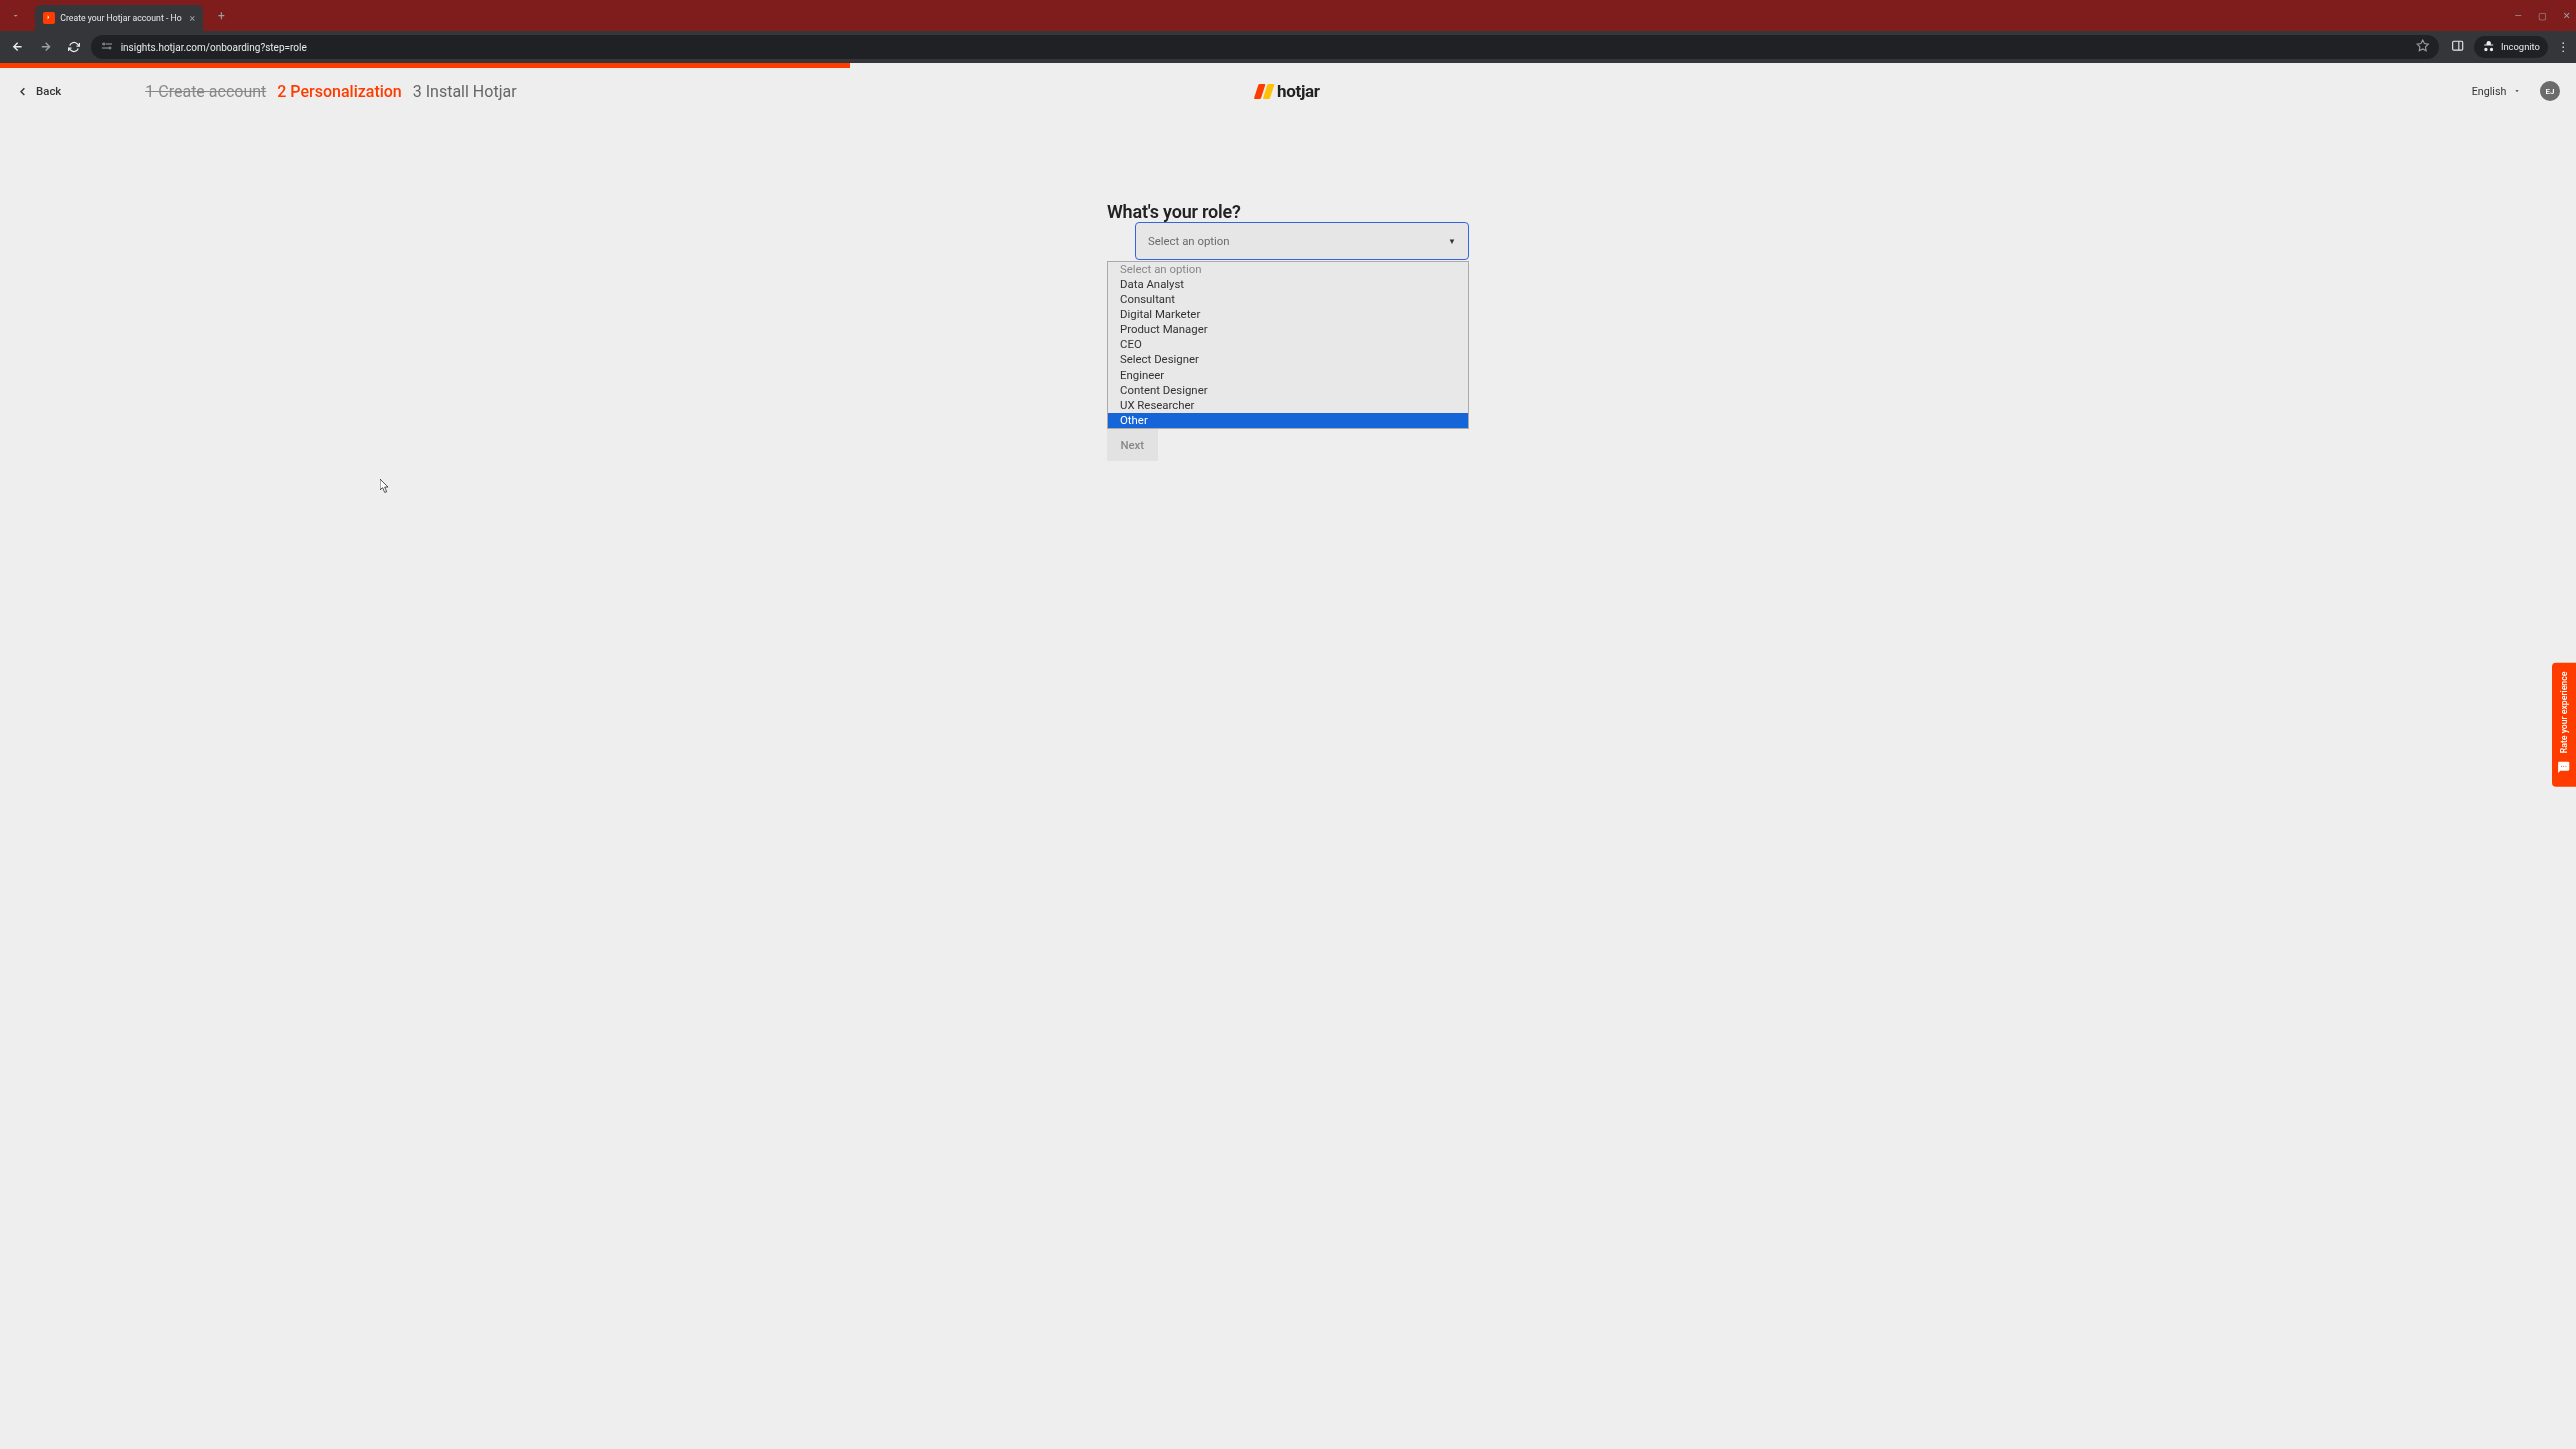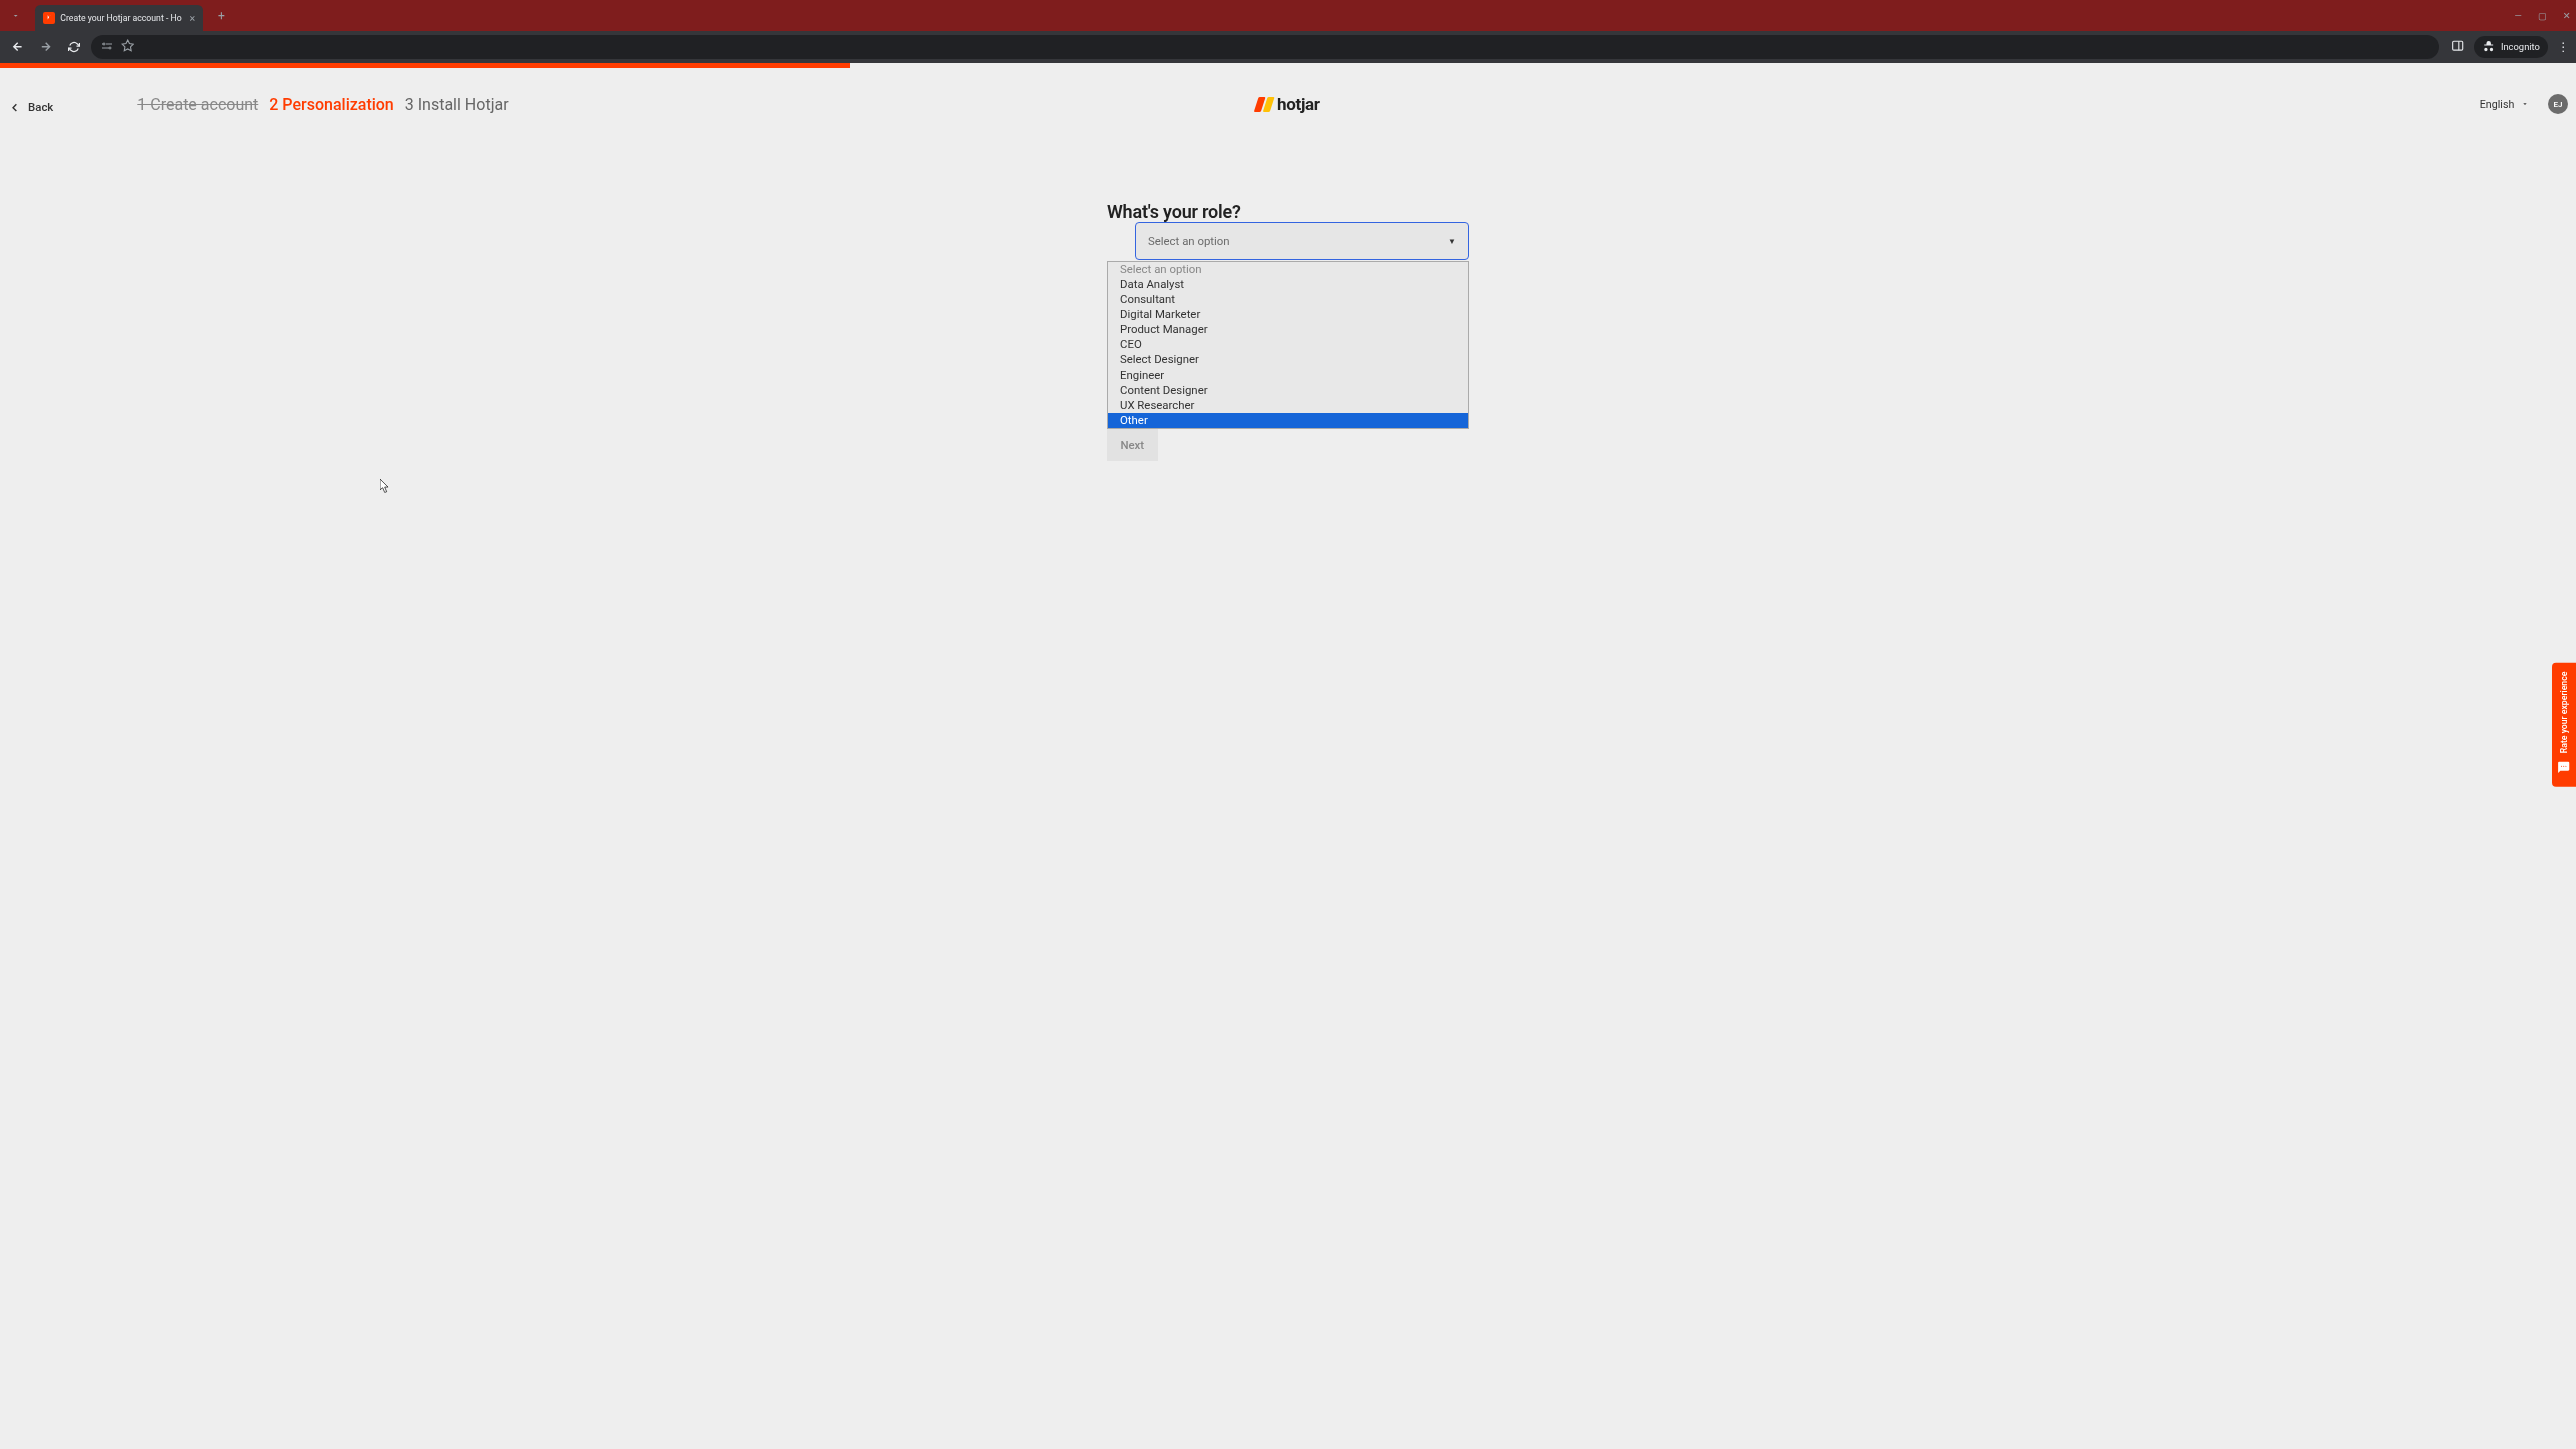--- a/index.html
+++ b/index.html
@@ -25,21 +25,21 @@
     .url-text { color: #e8eaed; font-size: 10px; flex: 1; }
     .star-icon { color: #9aa0a6; cursor: pointer; }
     .right-icons { display: flex; align-items: center; gap: 9.4px; color: #e8eaed; margin-left: 5.4px; }
     .incognito-badge { display: flex; align-items: center; gap: 5.4px; background: #202124; padding: 4px 8px; border-radius: 12px; font-size: 9.4px; }
     .kebab { cursor: pointer; font-size: 12px; }
 
     
     .page { background: #eeeeee; height: calc(100vh - 63px); position: relative; }
     .progress-bar { height: 5.4px; background: #ff3c00; width: 33%; }
 
-    .page-header { display: flex; align-items: flex-end; height: 46px; padding: 0 8px; background: #eeeeee; position: relative; }
+    .page-header { display: flex; align-items: center; height: 46px; padding: 0 16px; background: #eeeeee; position: relative; }
     .back-btn { display: flex; align-items: center; gap: 6.7px; font-size: 11.4px; color: #333; cursor: pointer; font-weight: 500; }
     .back-btn svg { width: 13.4px; height: 13.4px; }
 
     .steps { display: flex; gap: 11px; margin-left: 84px; font-size: 16px; }
     .step { color: #666; }
     .step.done { text-decoration: line-through; color: #888; }
     .step.active { color: #ff3c00; font-weight: 500; }
 
     .logo { position: absolute; left: 50%; transform: translateX(-50%); display: flex; align-items: center; gap: 5.4px; }
     .logo-icon { display: flex; gap: 2px; }
@@ -120,20 +120,21 @@
       </svg>
   </div>
   <div class="url-bar">
     <span class="site-settings">
       <svg width="12" height="12" viewBox="0 0 24 24" fill="none" stroke="#9aa0a6" stroke-width="2">
           <circle cx="6" cy="8" r="2"></circle>
           <circle cx="18" cy="16" r="2"></circle>
           <path d="M2 8h2M10 8h12M2 16h14M22 16h0"></path>
         </svg>
     </span>
+    <span class="url-text">insights.hotjar.com/onboarding?step=role</span>
     <span class="star-icon">
       <svg width="13.4" height="13.4" viewBox="0 0 24 24" fill="none" stroke="currentColor" stroke-width="2">
           <polygon points="12 2 15.09 8.26 22 9.27 17 14.14 18.18 21.02 12 17.77 5.82 21.02 7 14.14 2 9.27 8.91 8.26 12 2"></polygon>
         </svg>
     </span>
   </div>
   <div class="right-icons">
     <span>
       <svg width="13.4" height="13.4" viewBox="0 0 24 24" fill="none" stroke="currentColor" stroke-width="2">
           <rect x="3" y="4" width="18" height="16" rx="2"></rect>

